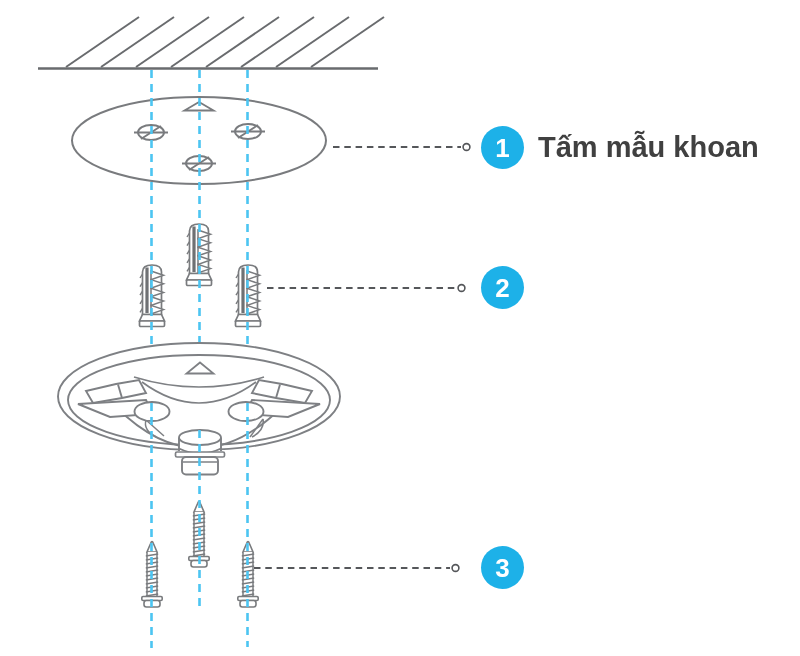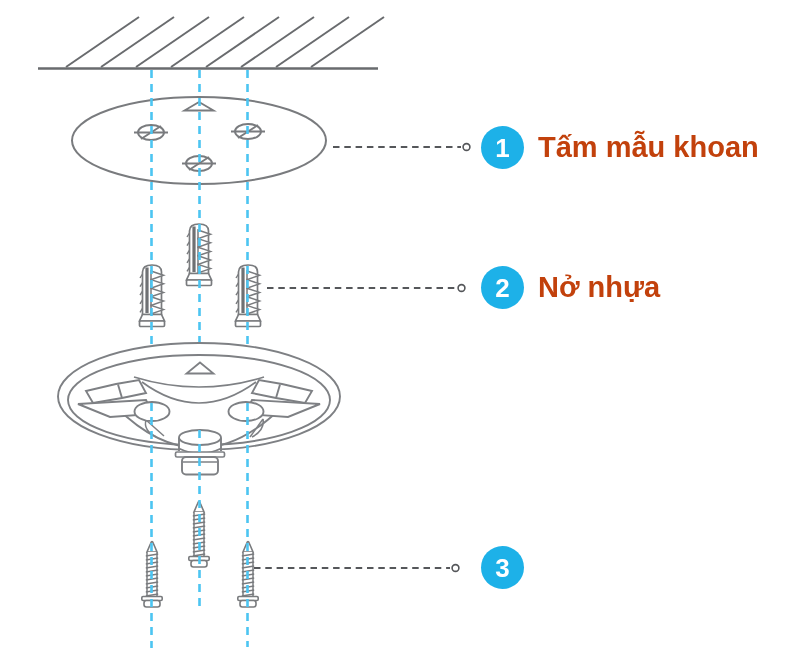--- a/index.html
+++ b/index.html
@@ -15,21 +15,21 @@
     position:absolute;
     display:flex;align-items:center;gap:14px;height:43px;
   }
   .badge{
     width:43px;height:43px;border-radius:50%;
     background:#1db1e8;color:#ffffff;
     display:flex;align-items:center;justify-content:center;
     font-size:26px;font-weight:700;line-height:1;
   }
   .callout-label{
-    color:#c2410c;font-size:29px;font-weight:700;line-height:1;
+    color:#404040;font-size:29px;font-weight:700;line-height:1;
     white-space:nowrap;letter-spacing:0;
   }
   #callout-1{left:481px;top:126px;}
   #callout-2{left:481px;top:266px;}
   #callout-3{left:481px;top:546px;}
 </style>
 </head>
 <body>
 
 <div class="stage">
@@ -176,19 +176,18 @@
       <line x1="247.5" y1="403" x2="247.5" y2="647"></line>
     </g>
   </svg>
 
   <div class="callout" id="callout-1">
     <span class="badge">1</span>
     <span class="callout-label">Tấm mẫu khoan</span>
   </div>
   <div class="callout" id="callout-2">
     <span class="badge">2</span>
-    <span class="callout-label">Nở nhựa</span>
   </div>
   <div class="callout" id="callout-3">
     <span class="badge">3</span>
   </div>
 
 </div>
 
 </body></html>

